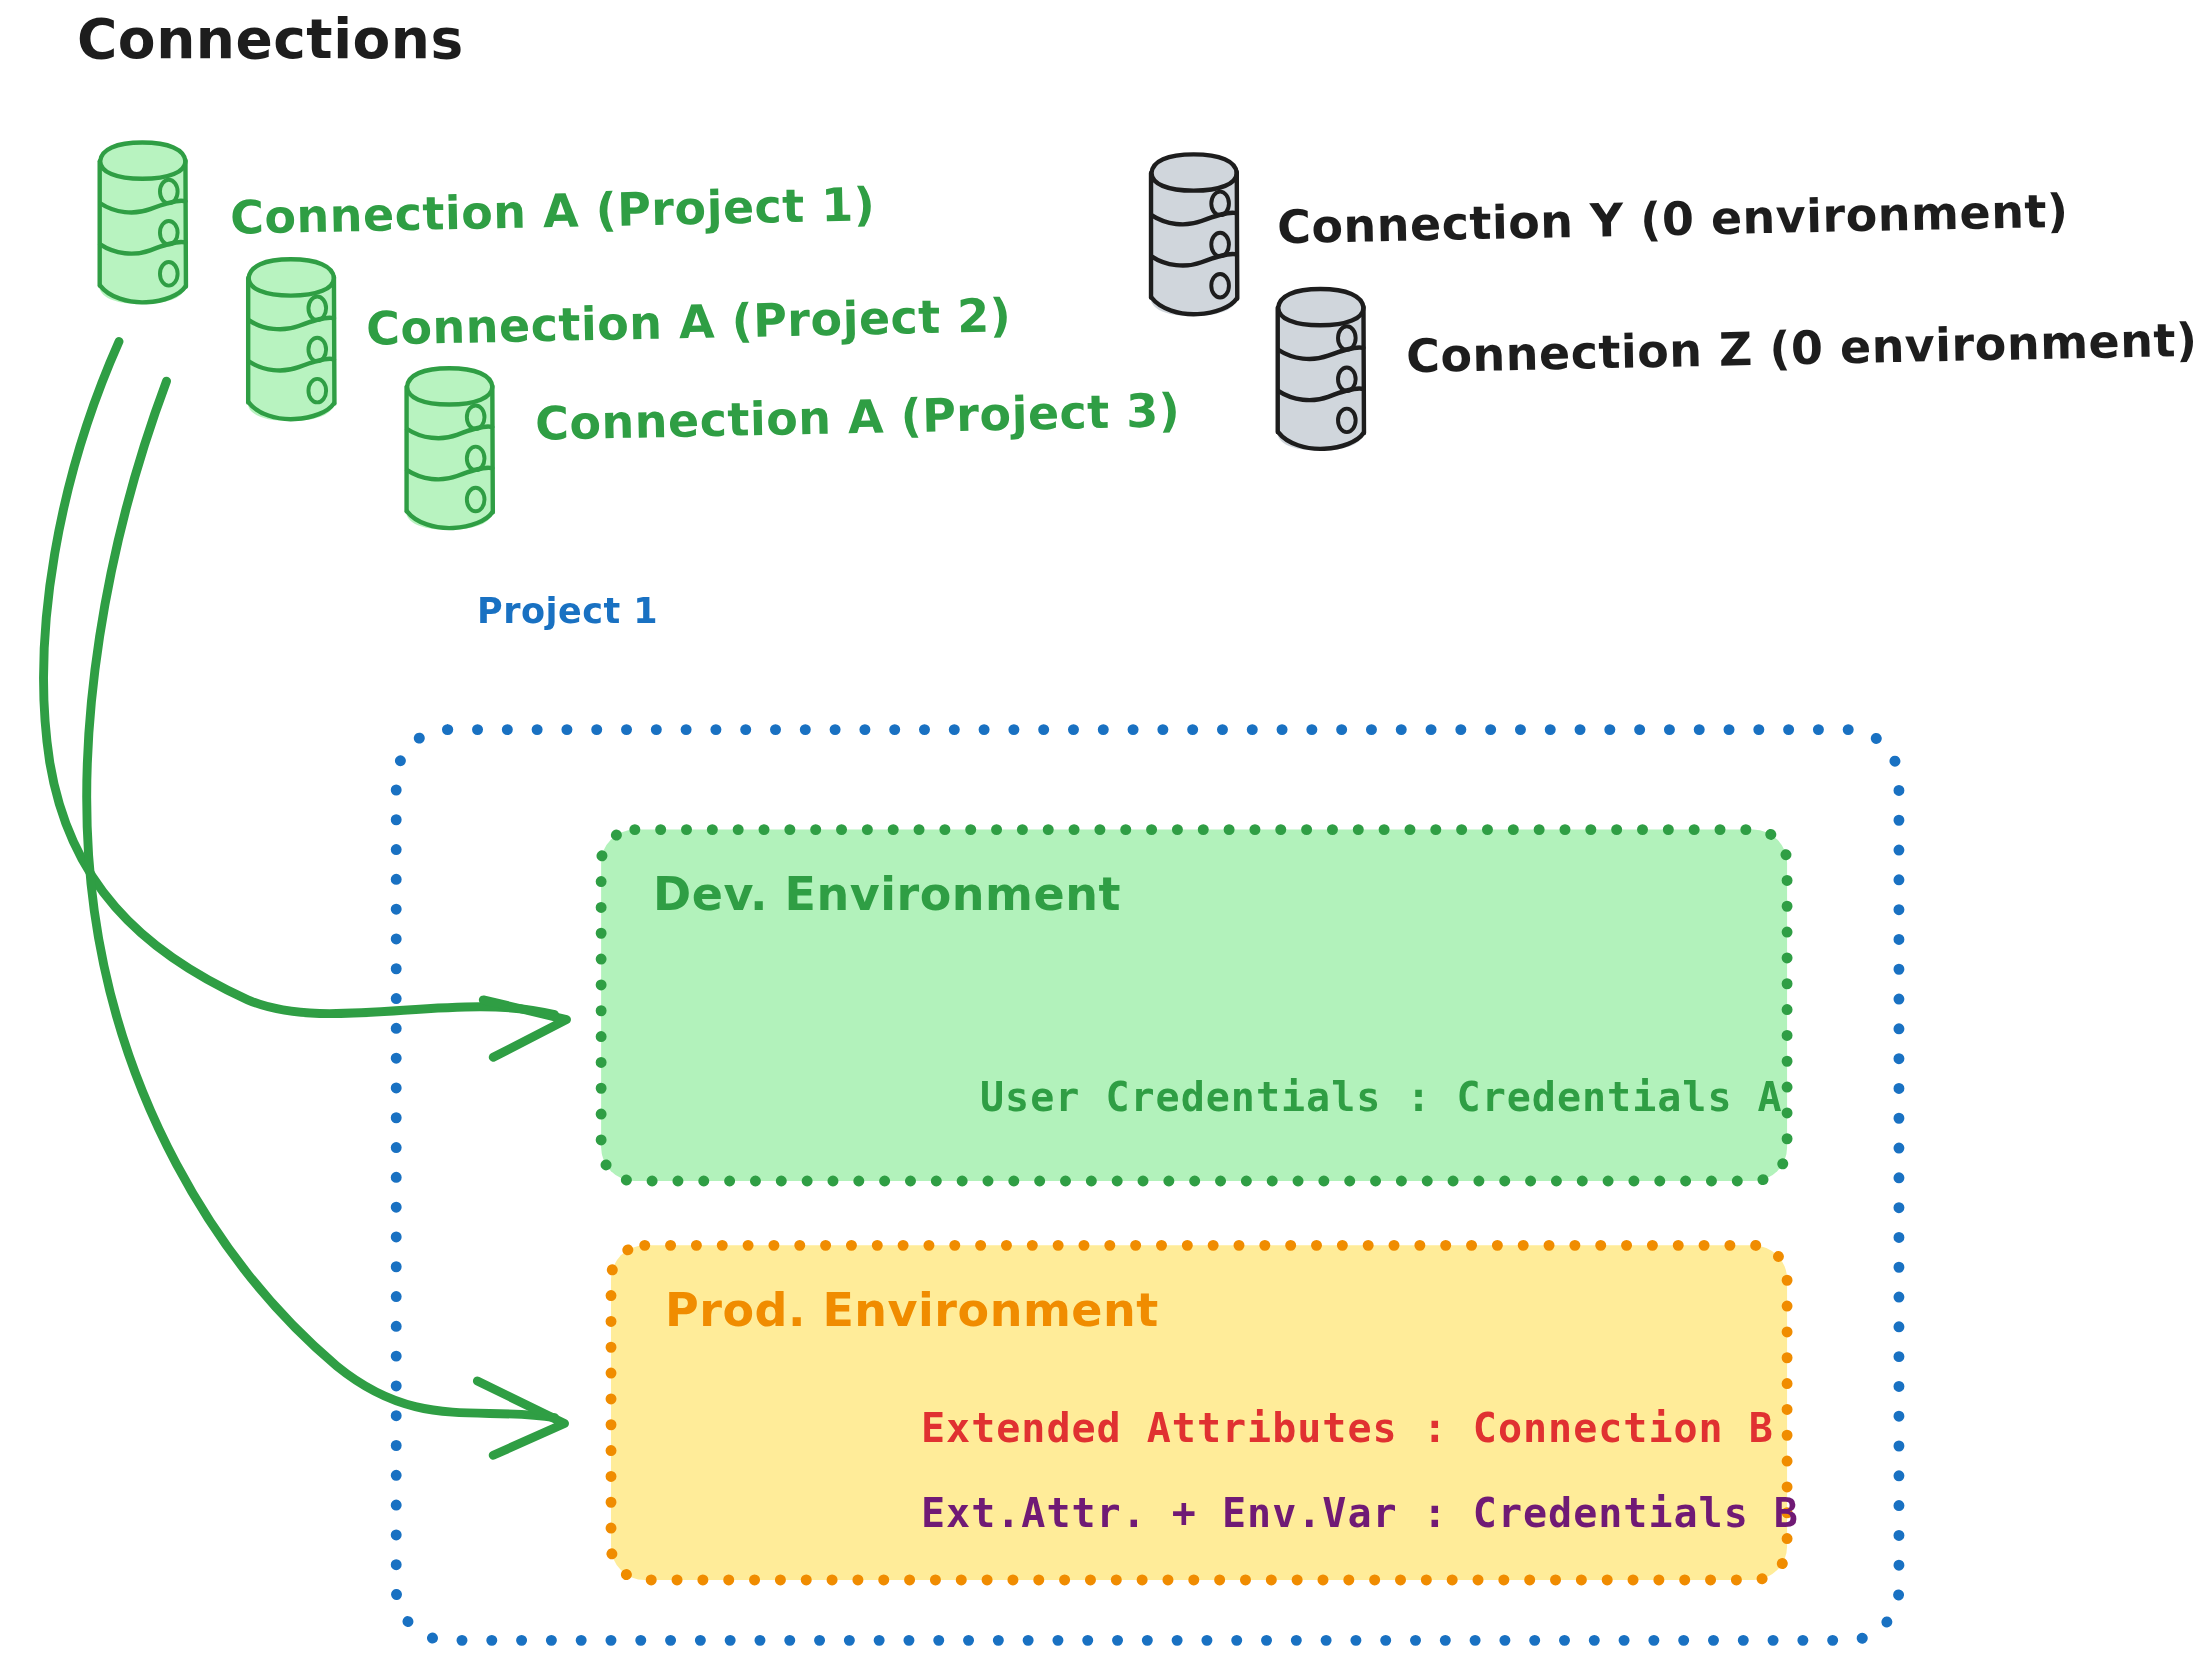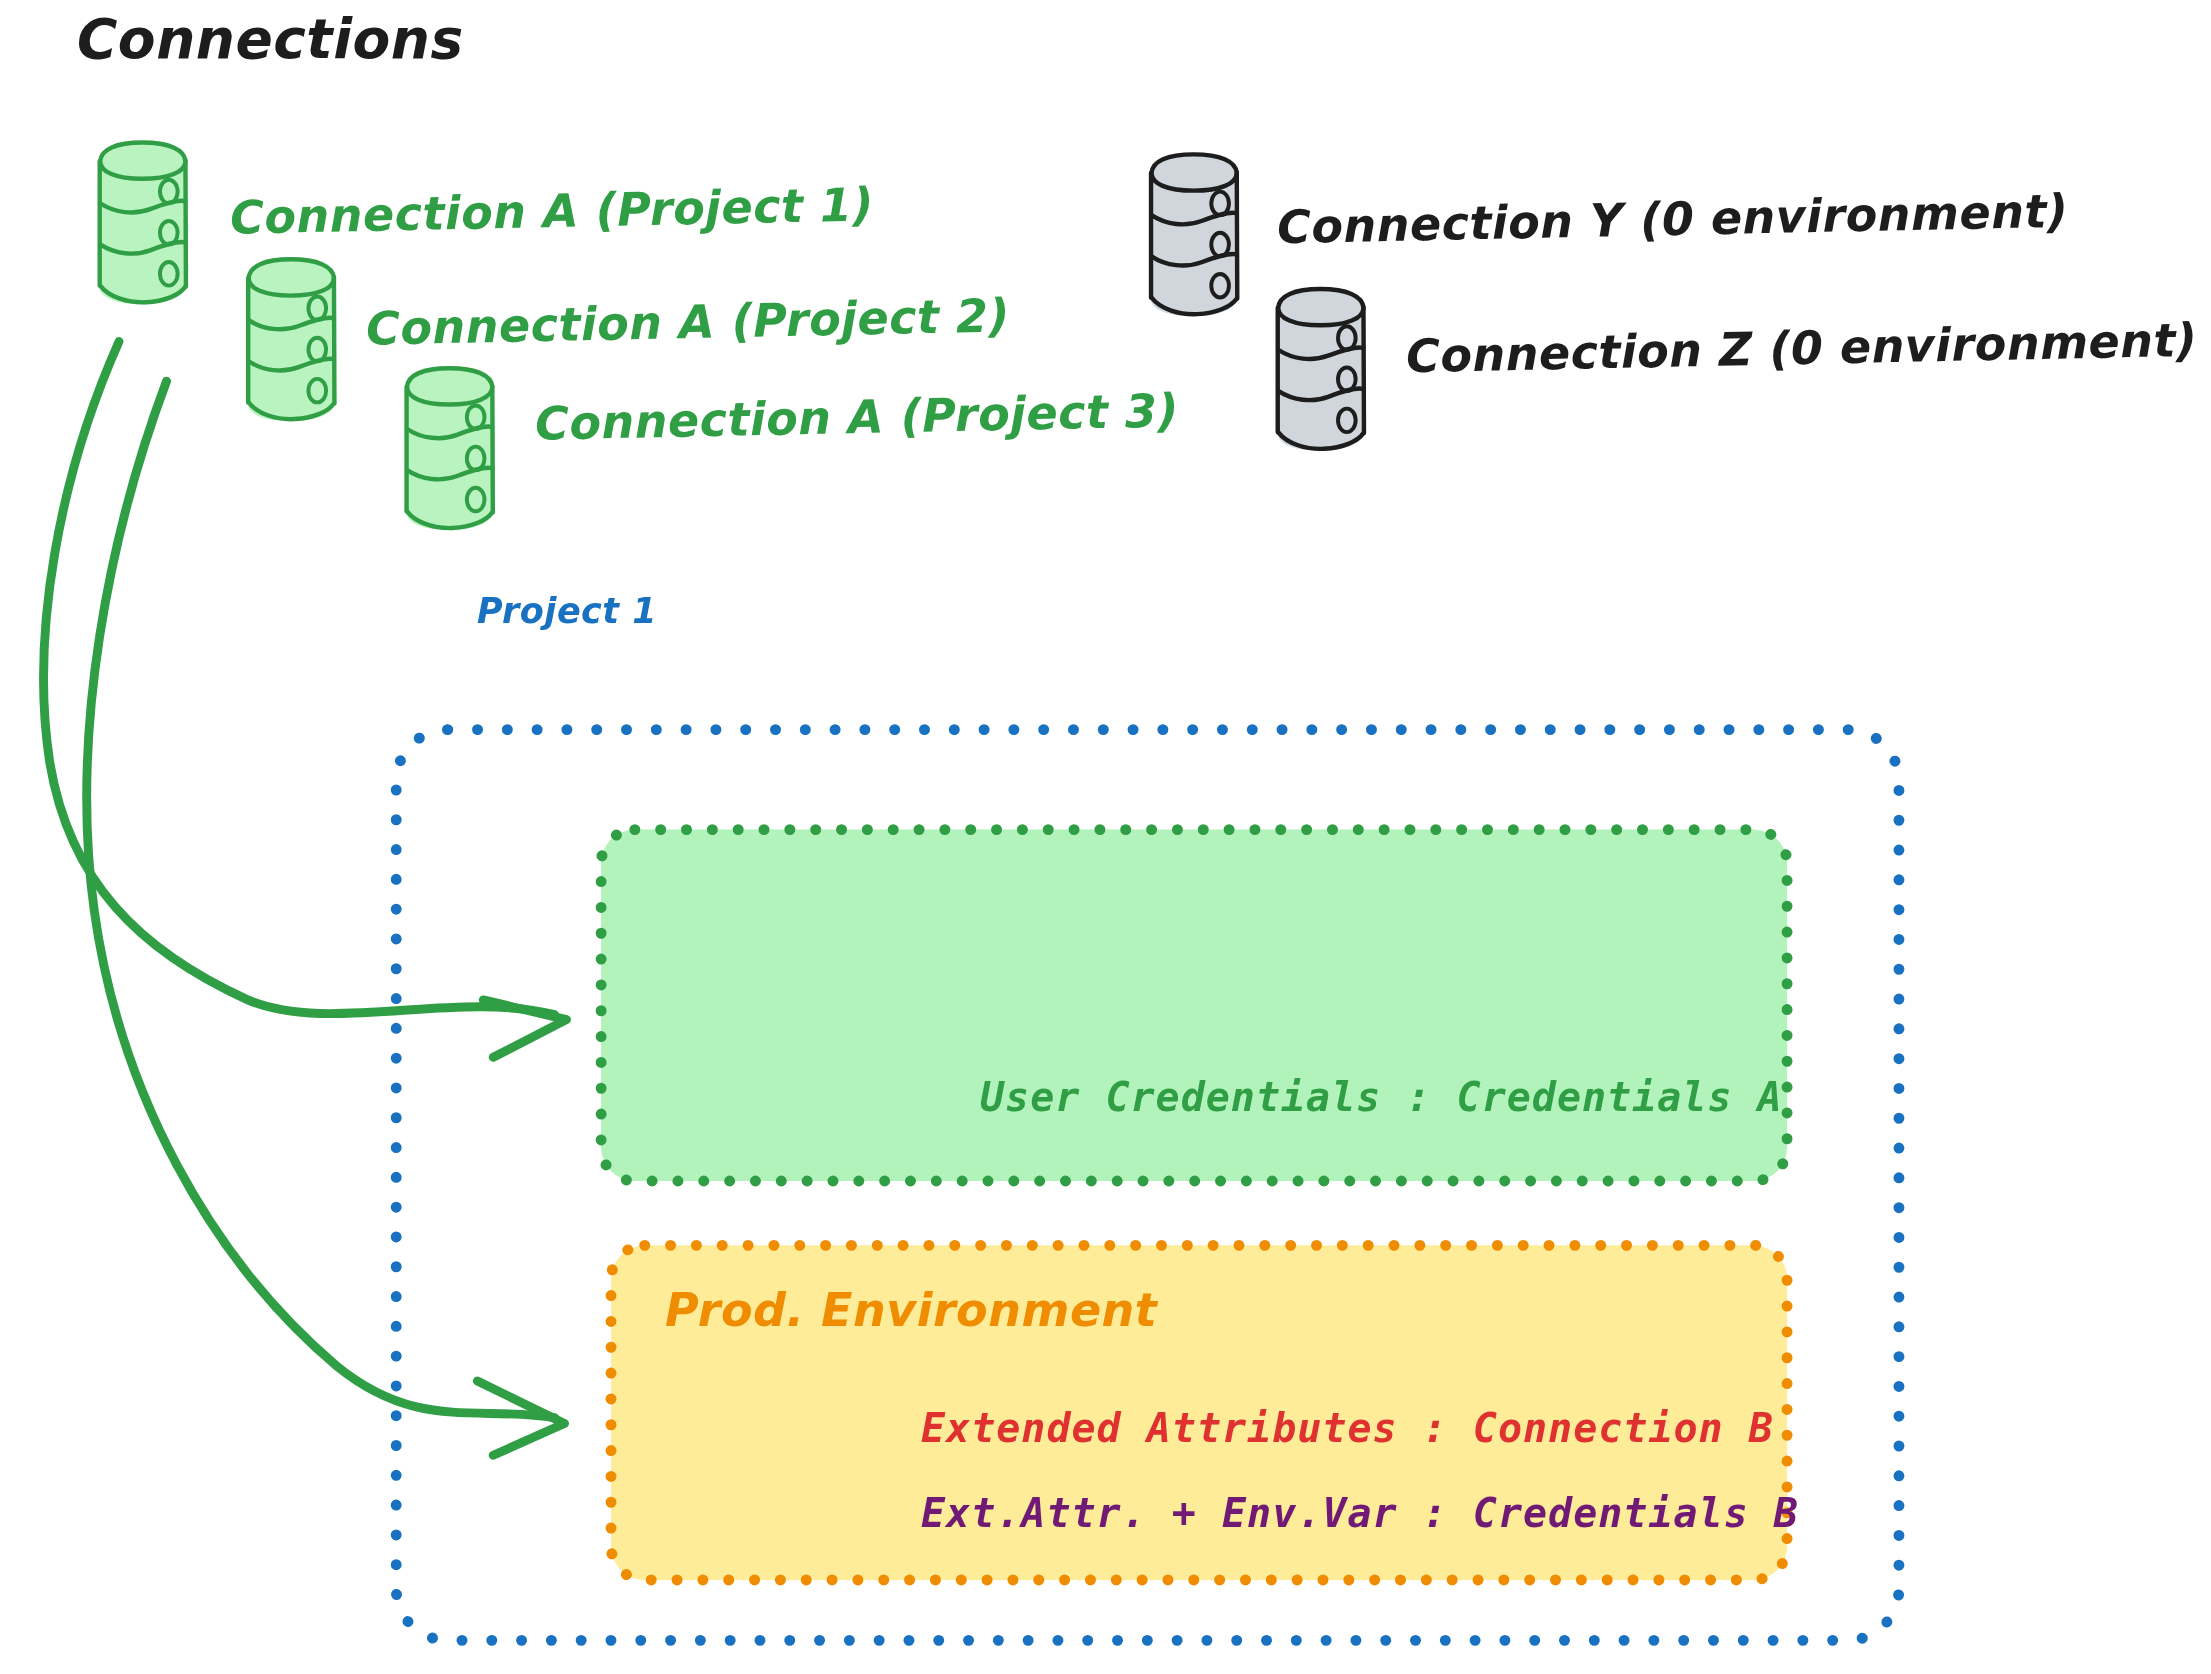--- a/index.html
+++ b/index.html
@@ -9,21 +9,20 @@
   }
   body {
     font-family: "DejaVu Sans", sans-serif;
   }
   #canvas {
     position: relative;
     width: 2212px;
     height: 1674px;
     background: #ffffff;
     overflow: hidden;
-    font-style: italic;
   }
   #art {
     position: absolute;
     left: 0;
     top: 0;
     width: 2212px;
     height: 1674px;
   }
   .hand {
     font-family: "DejaVu Sans", sans-serif;
@@ -130,20 +129,21 @@
 
   <div class="lbl hand" id="label-conn-a1">Connection A (Project 1)</div>
   <div class="lbl hand" id="label-conn-a2">Connection A (Project 2)</div>
   <div class="lbl hand" id="label-conn-a3">Connection A (Project 3)</div>
 
   <div class="lbl hand" id="label-conn-y">Connection Y (0 environment)</div>
   <div class="lbl hand" id="label-conn-z">Connection Z (0 environment)</div>
 
   <div class="lbl hand" id="label-project-1">Project 1</div>
 
+  <div class="lbl hand" id="label-dev-env">Dev. Environment</div>
   <div class="lbl hand" id="label-prod-env">Prod. Environment</div>
 
   <div class="lbl mono" id="label-dev-cred">User Credentials : Credentials A</div>
   <div class="lbl mono" id="label-prod-ext">Extended Attributes : Connection B</div>
   <div class="lbl mono" id="label-prod-var">Ext.Attr. + Env.Var : Credentials B</div>
 
 </div>
 
 
 </body></html>

